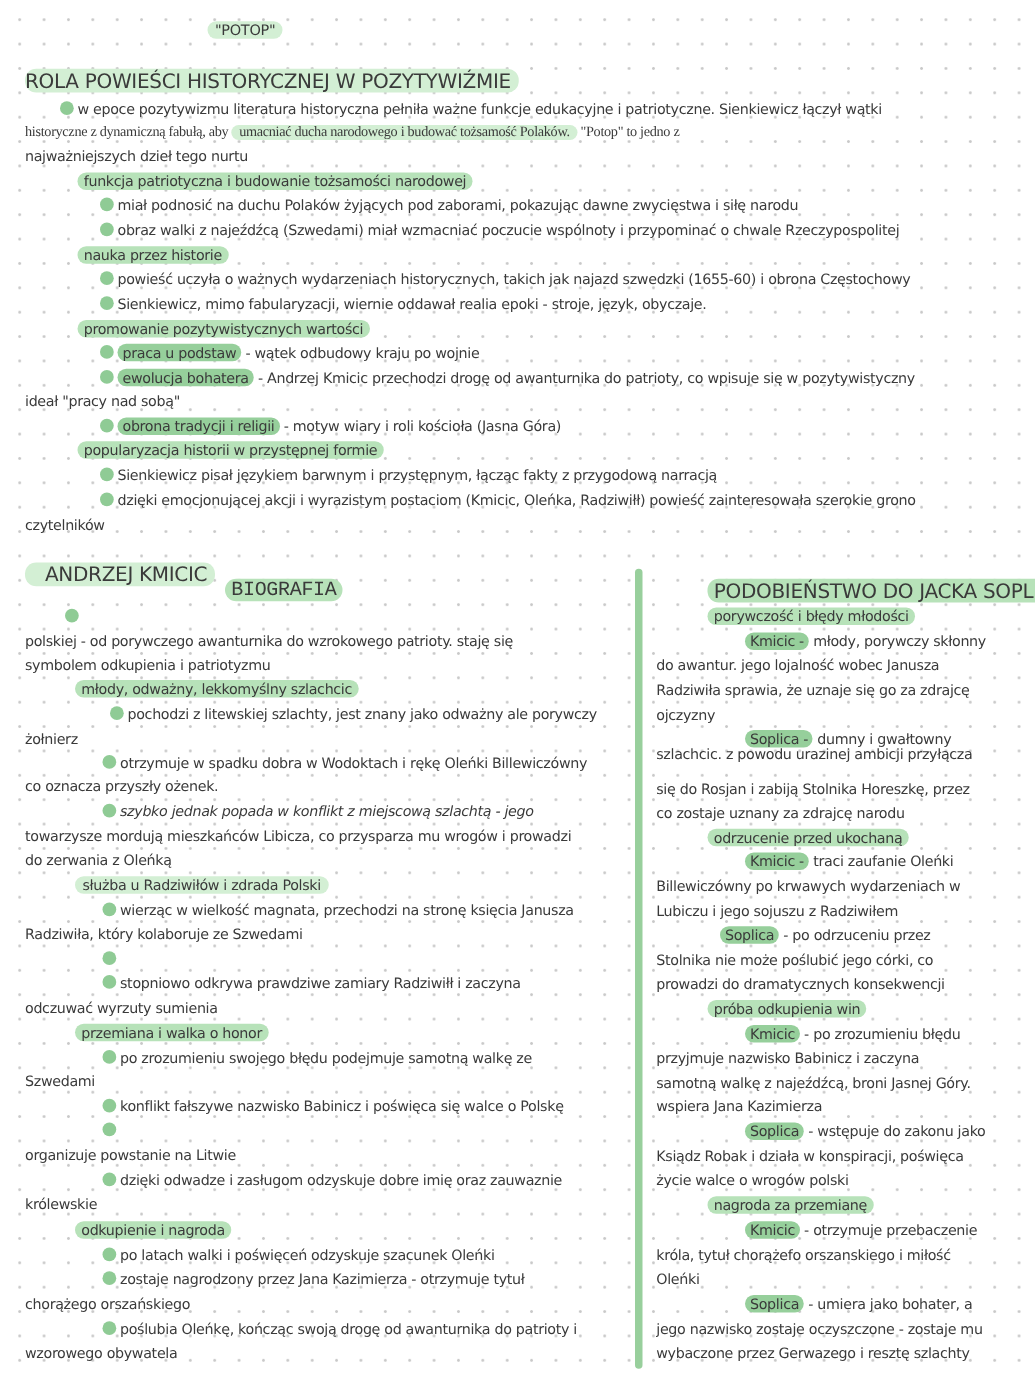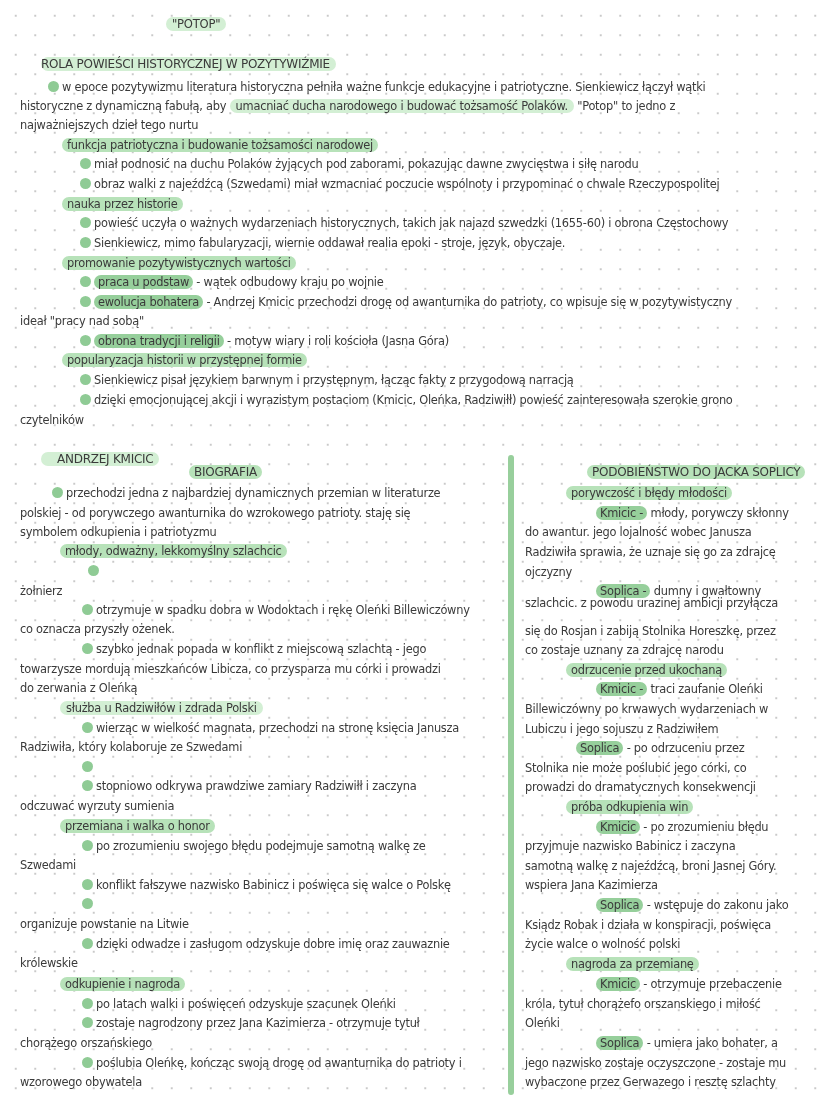--- a/index.html
+++ b/index.html
@@ -14,33 +14,33 @@
     font-size: 11.4px;
     letter-spacing: -0.25px;
   }
   .ln { position: absolute; white-space: nowrap; line-height: 19px; }
   .hl { background: #b7e2b9; border-radius: 9px; padding: 0 5px; }
   .hl-dark { background: #96cf9b; border-radius: 9px; padding: 0 4px; }
   .hl-soft { background: #d3efd4; border-radius: 9px; padding: 0 6px; }
   .dot { display: inline-block; width: 11px; height: 11px; border-radius: 50%;
          background: #8fcb95; vertical-align: -1px; margin-right: 3px; }
   .title { font-size: 11.6px; text-transform: none; }
-  .head { font-size: 12px; margin-left: 21px; }
+  .head { font-size: 16px; }
   .divider { position: absolute; left: 508px; top: 455px; width: 6px; height: 640px;
              background: #98cf9c; border-radius: 3px; }
 </style>
 </head>
 <body>
 
 <div class="ln title" style="left:166px;top:15px;"><span class="hl-soft">"POTOP"</span></div>
 
 <div class="ln head" style="left:20px;top:55px;"><span class="hl-soft" style="padding-left:0">ROLA POWIEŚCI HISTORYCZNEJ W POZYTYWIŹMIE</span></div>
 
 <div class="ln" style="left:48px;top:78px;"><span class="dot"></span><span>w epoce pozytywizmu literatura historyczna pełniła ważne funkcje edukacyjne i patriotyczne. Sienkiewicz łączył wątki</span></div>
-<div class="ln" style="left:20px;top:97px;"><span>historyczne z dynamiczną fabułą, aby</span> <span class="hl-soft">umacniać ducha narodowego i budować tożsamość Polaków.</span> <span>"Potop" to jedno z</span></div>
+<div class="ln" style="left:20px;top:97px;font-family:Liberation Serif, serif;"><span>historyczne z dynamiczną fabułą, aby</span> <span class="hl-soft">umacniać ducha narodowego i budować tożsamość Polaków.</span> <span>"Potop" to jedno z</span></div>
 <div class="ln" style="left:20px;top:116px;"><span>najważniejszych dzieł tego nurtu</span></div>
 
 <div class="ln" style="left:62px;top:136px;"><span class="hl">funkcja patriotyczna i budowanie tożsamości narodowej</span></div>
 <div class="ln" style="left:80px;top:155px;"><span class="dot"></span><span>miał podnosić na duchu Polaków żyjących pod zaborami, pokazując dawne zwycięstwa i siłę narodu</span></div>
 <div class="ln" style="left:80px;top:175px;"><span class="dot"></span><span>obraz walki z najeźdźcą (Szwedami) miał wzmacniać poczucie wspólnoty i przypominać o chwale Rzeczypospolitej</span></div>
 
 <div class="ln" style="left:62px;top:195px;"><span class="hl">nauka przez historie</span></div>
 <div class="ln" style="left:80px;top:214px;"><span class="dot"></span><span>powieść uczyła o ważnych wydarzeniach historycznych, takich jak najazd szwedzki (1655-60) i obrona Częstochowy</span></div>
 <div class="ln" style="left:80px;top:234px;"><span class="dot"></span><span>Sienkiewicz, mimo fabularyzacji, wiernie oddawał realia epoki - stroje, język, obyczaje.</span></div>
 
@@ -49,33 +49,33 @@
 <div class="ln" style="left:80px;top:293px;"><span class="dot"></span><span class="hl-dark">ewolucja bohatera</span> <span>- Andrzej Kmicic przechodzi drogę od awanturnika do patrioty, co wpisuje się w pozytywistyczny</span></div>
 <div class="ln" style="left:20px;top:312px;"><span>ideał "pracy nad sobą"</span></div>
 <div class="ln" style="left:80px;top:332px;"><span class="dot"></span><span class="hl-dark">obrona tradycji i religii</span> <span>- motyw wiary i roli kościoła (Jasna Góra)</span></div>
 
 <div class="ln" style="left:62px;top:351px;"><span class="hl">popularyzacja historii w przystępnej formie</span></div>
 <div class="ln" style="left:80px;top:371px;"><span class="dot"></span><span>Sienkiewicz pisał językiem barwnym i przystępnym, łącząc fakty z przygodową narracją</span></div>
 <div class="ln" style="left:80px;top:391px;"><span class="dot"></span><span>dzięki emocjonującej akcji i wyrazistym postaciom (Kmicic, Oleńka, Radziwiłł) powieść zainteresowała szerokie grono</span></div>
 <div class="ln" style="left:20px;top:411px;"><span>czytelników</span></div>
 
 <div class="ln head" style="left:20px;top:450px;"><span class="hl-soft" style="padding-left:16px">ANDRZEJ KMICIC</span></div>
-<div class="ln head" style="left:168px;top:463px;"><span class="hl">BIOGRAFIA</span></div>
+<div class="ln head" style="left:180px;top:463px;font-family:Liberation Mono, monospace;"><span class="hl">BIOGRAFIA</span></div>
 
-<div class="ln" style="left:52px;top:484px;"><span class="dot"></span><span>przechodzi jedna z najbardziej dynamicznych przemian w literaturze</span></div>
+<div class="ln" style="left:52px;top:484px;"><span class="dot"></span></div>
 <div class="ln" style="left:20px;top:504px;"><span>polskiej -  od porywczego awanturnika do wzrokowego patrioty. staję się</span></div>
 <div class="ln" style="left:20px;top:523px;"><span>symbolem odkupienia i patriotyzmu</span></div>
 
 <div class="ln" style="left:60px;top:542px;"><span class="hl">młody, odważny, lekkomyślny szlachcic</span></div>
-<div class="ln" style="left:88px;top:562px;"><span class="dot"></span></div>
+<div class="ln" style="left:88px;top:562px;"><span class="dot"></span><span>pochodzi z litewskiej szlachty, jest znany jako odważny ale porywczy</span></div>
 <div class="ln" style="left:20px;top:582px;"><span>żołnierz</span></div>
 <div class="ln" style="left:82px;top:601px;"><span class="dot"></span><span>otrzymuje w spadku dobra w Wodoktach i rękę Oleńki Billewiczówny</span></div>
 <div class="ln" style="left:20px;top:620px;"><span>co oznacza przyszły ożenek.</span></div>
-<div class="ln" style="left:82px;top:640px;"><span class="dot"></span><span>szybko jednak popada w konflikt z miejscową szlachtą - jego</span></div>
-<div class="ln" style="left:20px;top:660px;"><span>towarzysze mordują mieszkańców Libicza, co przysparza mu córki i prowadzi</span></div>
+<div class="ln" style="left:82px;top:640px;font-style:italic;"><span class="dot"></span><span>szybko jednak popada w konflikt z miejscową szlachtą - jego</span></div>
+<div class="ln" style="left:20px;top:660px;"><span>towarzysze mordują mieszkańców Libicza, co przysparza mu wrogów i prowadzi</span></div>
 <div class="ln" style="left:20px;top:679px;"><span>do zerwania z Oleńką</span></div>
 
 <div class="ln" style="left:60px;top:699px;"><span class="hl-soft">służba u Radziwiłów i zdrada Polski</span></div>
 <div class="ln" style="left:82px;top:719px;"><span class="dot"></span><span>wierząc w wielkość magnata, przechodzi na stronę księcia Janusza</span></div>
 <div class="ln" style="left:20px;top:738px;"><span>Radziwiła, który kolaboruje ze Szwedami</span></div>
 <div class="ln" style="left:82px;top:758px;"><span class="dot"></span></div>
 <div class="ln" style="left:82px;top:777px;"><span class="dot"></span><span>stopniowo odkrywa prawdziwe zamiary Radziwiłł i zaczyna</span></div>
 <div class="ln" style="left:20px;top:797px;"><span>odczuwać wyrzuty sumienia</span></div>
 
 <div class="ln" style="left:60px;top:817px;"><span class="hl">przemiana i walka o honor</span></div>
@@ -116,21 +116,21 @@
 <div class="ln" style="left:525px;top:759px;"><span>Stolnika nie może poślubić jego córki, co</span></div>
 <div class="ln" style="left:525px;top:778px;"><span>prowadzi do dramatycznych konsekwencji</span></div>
 
 <div class="ln" style="left:566px;top:798px;"><span class="hl">próba odkupienia win</span></div>
 <div class="ln" style="left:596px;top:818px;"><span class="hl-dark">Kmicic</span> <span>- po zrozumieniu błędu</span></div>
 <div class="ln" style="left:525px;top:837px;"><span>przyjmuje nazwisko Babinicz i zaczyna</span></div>
 <div class="ln" style="left:525px;top:857px;"><span>samotną walkę z najeźdźcą, broni Jasnej Góry.</span></div>
 <div class="ln" style="left:525px;top:876px;"><span>wspiera Jana Kazimierza</span></div>
 <div class="ln" style="left:596px;top:896px;"><span class="hl-dark">Soplica</span> <span>- wstępuje do zakonu jako</span></div>
 <div class="ln" style="left:525px;top:916px;"><span>Ksiądz Robak i działa w konspiracji, poświęca</span></div>
-<div class="ln" style="left:525px;top:935px;"><span>życie walce o wolność polski</span></div>
+<div class="ln" style="left:525px;top:935px;"><span>życie walce o wrogów polski</span></div>
 
 <div class="ln" style="left:566px;top:955px;"><span class="hl">nagroda za przemianę</span></div>
 <div class="ln" style="left:596px;top:975px;"><span class="hl-dark">Kmicic</span> <span>- otrzymuje przebaczenie</span></div>
 <div class="ln" style="left:525px;top:995px;"><span>króla, tytuł chorążefo orszanskiego i miłość</span></div>
 <div class="ln" style="left:525px;top:1014px;"><span>Oleńki</span></div>
 <div class="ln" style="left:596px;top:1034px;"><span class="hl-dark">Soplica</span> <span>- umiera jako bohater, a</span></div>
 <div class="ln" style="left:525px;top:1054px;"><span>jego nazwisko zostaje oczyszczone - zostaje mu</span></div>
 <div class="ln" style="left:525px;top:1073px;"><span>wybaczone przez Gerwazego i resztę szlachty</span></div>
 
 </body></html>

